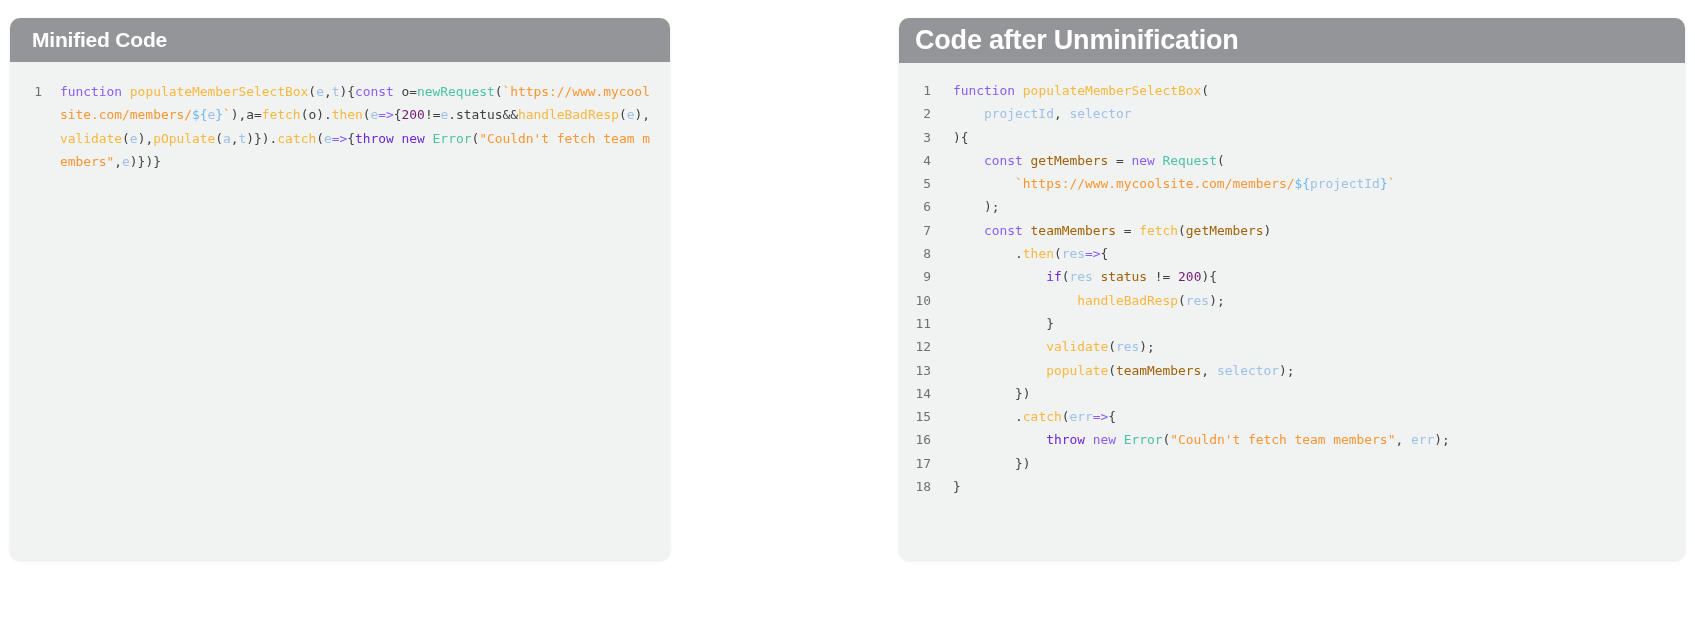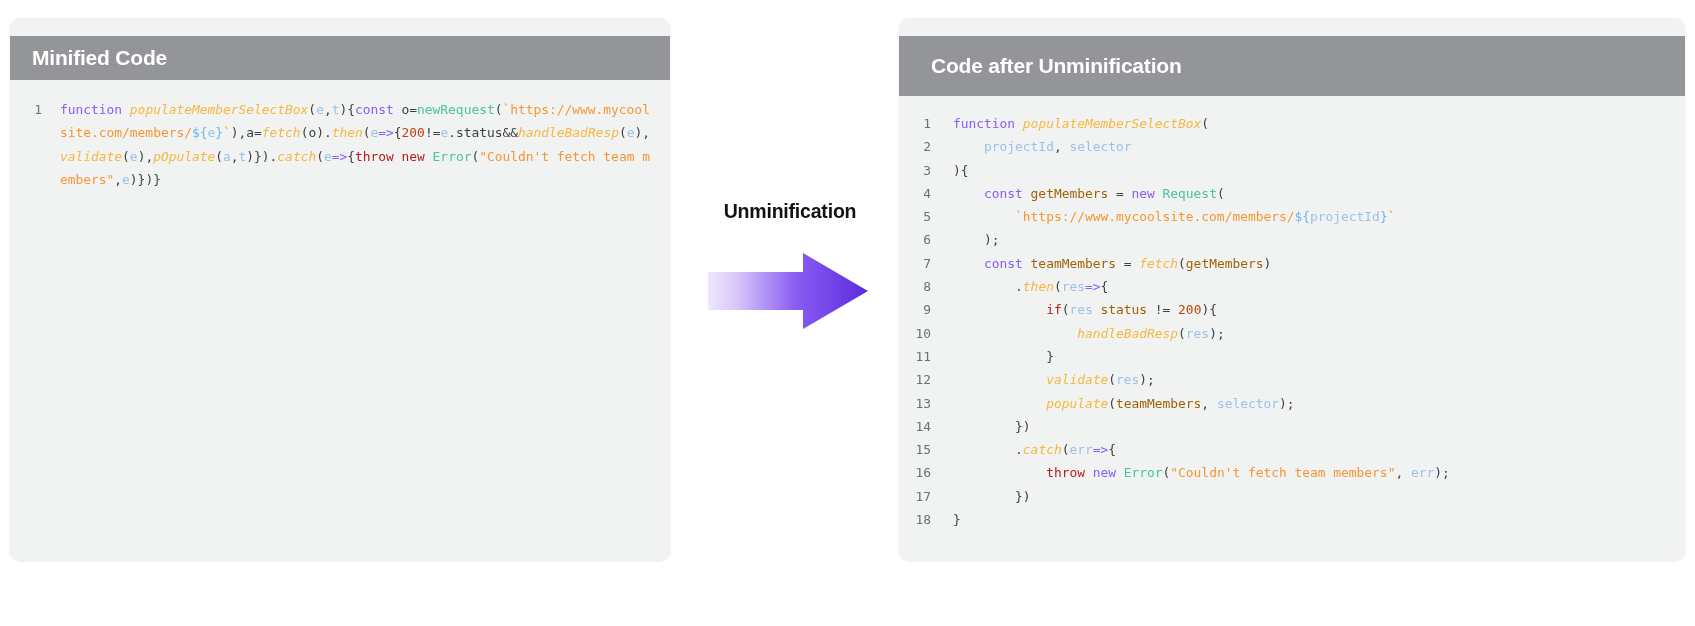--- a/index.html
+++ b/index.html
@@ -20,34 +20,33 @@
     background:#f1f2f2;
     box-shadow:0 1px 3px rgba(0,0,0,.10);
   }
   .panel-header{
     background:#949599;
     color:#ffffff;
     font-weight:bold;
     letter-spacing:-0.2px;
     display:flex;
     align-items:center;
-    margin-top:18px;
   }
   .panel-body{
     background:#f1f2f2;
     width:100%;
     box-sizing:border-box;
   }
 
   #panel-left{ left:10px; top:18px; width:660px; height:542px; }
   #panel-left .panel-header{ height:44px; padding-left:22px; font-size:21px; }
   #panel-left .panel-body{ padding:18px 14px 10px 14px; }
 
   #panel-right{ left:899px; top:18px; width:786px; height:542px; }
-  #panel-right .panel-header{ height:60px; padding-left:32px; font-size:21px; }
+  #panel-right .panel-header{ height:45px; padding-left:16px; font-size:27px; }
   #panel-right .panel-body{ padding:16px 10px 10px 10px; }
 
   
   .code{
     font-family:"DejaVu Sans Mono", monospace;
     font-size:12.9px;
     line-height:23.3px;
     white-space:pre;
     color:#3f4043;
   }
@@ -69,26 +68,26 @@
   
   #minified-code .code-text{ white-space:pre-wrap; word-break:break-all; max-width:600px; }
   #minified-code .ln{ width:36px; min-width:36px; padding-right:18px; }
 
   
   #unmin-code .ln{ width:44px; min-width:44px; padding-right:22px; }
 
   
   .t-plain   { color:#3f4043; }
   .t-kw      { color:#8b5cf6; }   
-  .t-fn      { color:#f6b83f;font-style:italic; }   
+  .t-fn      { color:#f6b83f; }   
   .t-str     { color:#f79633; }   
   .t-cls     { color:#4cc2a5;text-align:center; }   
   .t-param   { color:#9dc2e8; }   
-  .t-num     { color:#c2410c; }   
-  .t-ctl     { color:#b91c1c; }   
+  .t-num     { color:#701a75; }   
+  .t-ctl     { color:#6d28d9; }   
   .t-punc    { color:#3f4043; }
   .t-var     { color:#a16207; }   
   .t-tmpl    { color:#6cb7ef; }   
 
   
   #arrow-group{
     position:absolute;
     left:700px; top:200px;
     width:180px; height:140px;
   }
@@ -115,34 +114,20 @@
 
   <div class="panel" id="panel-left">
     <div class="panel-header">
       <span>Minified Code</span>
     </div>
     <div class="panel-body">
       <div class="code" id="minified-code"><div class="code-row"><span class="ln">1</span><span class="code-text"><span class="t-kw">function </span><span class="t-fn">populateMemberSelectBox</span><span class="t-punc">(</span><span class="t-param">e</span><span class="t-punc">,</span><span class="t-param">t</span><span class="t-punc">){</span><span class="t-kw">const </span><span class="t-plain">o</span><span class="t-punc">=</span><span class="t-cls">newRequest</span><span class="t-punc">(</span><span class="t-str">`https://www.mycoolsite.com/members/</span><span class="t-tmpl">${</span><span class="t-param">e</span><span class="t-tmpl">}</span><span class="t-str">`</span><span class="t-punc">),</span><span class="t-plain">a</span><span class="t-punc">=</span><span class="t-fn">fetch</span><span class="t-punc">(</span><span class="t-plain">o</span><span class="t-punc">).</span><span class="t-fn">then</span><span class="t-punc">(</span><span class="t-param">e</span><span class="t-kw">=&gt;</span><span class="t-punc">{</span><span class="t-num">200</span><span class="t-punc">!=</span><span class="t-param">e</span><span class="t-plain">.status</span><span class="t-punc">&amp;&amp;</span><span class="t-fn">handleBadResp</span><span class="t-punc">(</span><span class="t-param">e</span><span class="t-punc">),</span><span class="t-fn">validate</span><span class="t-punc">(</span><span class="t-param">e</span><span class="t-punc">),</span><span class="t-fn">pOpulate</span><span class="t-punc">(</span><span class="t-param">a</span><span class="t-punc">,</span><span class="t-param">t</span><span class="t-punc">)}).</span><span class="t-fn">catch</span><span class="t-punc">(</span><span class="t-param">e</span><span class="t-kw">=&gt;</span><span class="t-punc">{</span><span class="t-ctl">throw new </span><span class="t-cls">Error</span><span class="t-punc">(</span><span class="t-str">"Couldn't fetch team members"</span><span class="t-punc">,</span><span class="t-param">e</span><span class="t-punc">)})}</span></span></div></div>
     </div>
   </div>
 
-  <div id="arrow-group">
-    <div id="arrow-label">Unminification</div>
-    <svg id="arrow-shape" viewBox="0 0 160 76">
-      <defs>
-        <linearGradient id="arrowGrad" x1="0" y1="0" x2="1" y2="0">
-          <stop offset="0%" stop-color="#efe7fd"></stop>
-          <stop offset="18%" stop-color="#d7c6fa"></stop>
-          <stop offset="55%" stop-color="#8a5cf0"></stop>
-          <stop offset="100%" stop-color="#5b2be0"></stop>
-        </linearGradient>
-      </defs>
-      <path d="M0,19 L95,19 L95,0 L160,38 L95,76 L95,57 L0,57 Z" fill="url(#arrowGrad)"></path>
-    </svg>
-  </div>
 
   <div class="panel" id="panel-right">
     <div class="panel-header">
       <span>Code after Unminification</span>
     </div>
     <div class="panel-body">
       <div class="code" id="unmin-code"><div class="code-row"><span class="ln">1</span><span class="code-text"><span class="t-kw">function </span><span class="t-fn">populateMemberSelectBox</span><span class="t-punc">(</span></span></div><div class="code-row"><span class="ln">2</span><span class="code-text"><span class="t-param">    projectId</span><span class="t-punc">, </span><span class="t-param">selector</span></span></div><div class="code-row"><span class="ln">3</span><span class="code-text"><span class="t-punc">){</span></span></div><div class="code-row"><span class="ln">4</span><span class="code-text"><span class="t-kw">    const </span><span class="t-var">getMembers</span><span class="t-punc"> = </span><span class="t-kw">new </span><span class="t-cls">Request</span><span class="t-punc">(</span></span></div><div class="code-row"><span class="ln">5</span><span class="code-text"><span class="t-str">        `https://www.mycoolsite.com/members/</span><span class="t-tmpl">${</span><span class="t-param">projectId</span><span class="t-tmpl">}</span><span class="t-str">`</span></span></div><div class="code-row"><span class="ln">6</span><span class="code-text"><span class="t-punc">    );</span></span></div><div class="code-row"><span class="ln">7</span><span class="code-text"><span class="t-kw">    const </span><span class="t-var">teamMembers</span><span class="t-punc"> = </span><span class="t-fn">fetch</span><span class="t-punc">(</span><span class="t-var">getMembers</span><span class="t-punc">)</span></span></div><div class="code-row"><span class="ln">8</span><span class="code-text"><span class="t-punc">        .</span><span class="t-fn">then</span><span class="t-punc">(</span><span class="t-param">res</span><span class="t-kw">=&gt;</span><span class="t-punc">{</span></span></div><div class="code-row"><span class="ln">9</span><span class="code-text"><span class="t-ctl">            if</span><span class="t-punc">(</span><span class="t-param">res</span><span class="t-punc"> </span><span class="t-var">status</span><span class="t-punc"> != </span><span class="t-num">200</span><span class="t-punc">){</span></span></div><div class="code-row"><span class="ln">10</span><span class="code-text"><span class="t-fn">                handleBadResp</span><span class="t-punc">(</span><span class="t-param">res</span><span class="t-punc">);</span></span></div><div class="code-row"><span class="ln">11</span><span class="code-text"><span class="t-punc">            }</span></span></div><div class="code-row"><span class="ln">12</span><span class="code-text"><span class="t-fn">            validate</span><span class="t-punc">(</span><span class="t-param">res</span><span class="t-punc">);</span></span></div><div class="code-row"><span class="ln">13</span><span class="code-text"><span class="t-fn">            populate</span><span class="t-punc">(</span><span class="t-var">teamMembers</span><span class="t-punc">, </span><span class="t-param">selector</span><span class="t-punc">);</span></span></div><div class="code-row"><span class="ln">14</span><span class="code-text"><span class="t-punc">        })</span></span></div><div class="code-row"><span class="ln">15</span><span class="code-text"><span class="t-punc">        .</span><span class="t-fn">catch</span><span class="t-punc">(</span><span class="t-param">err</span><span class="t-kw">=&gt;</span><span class="t-punc">{</span></span></div><div class="code-row"><span class="ln">16</span><span class="code-text"><span class="t-ctl">            throw </span><span class="t-kw">new </span><span class="t-cls">Error</span><span class="t-punc">(</span><span class="t-str">"Couldn't fetch team members"</span><span class="t-punc">, </span><span class="t-param">err</span><span class="t-punc">);</span></span></div><div class="code-row"><span class="ln">17</span><span class="code-text"><span class="t-punc">        })</span></span></div><div class="code-row"><span class="ln">18</span><span class="code-text"><span class="t-punc">}</span></span></div></div>
     </div>
   </div>
 

